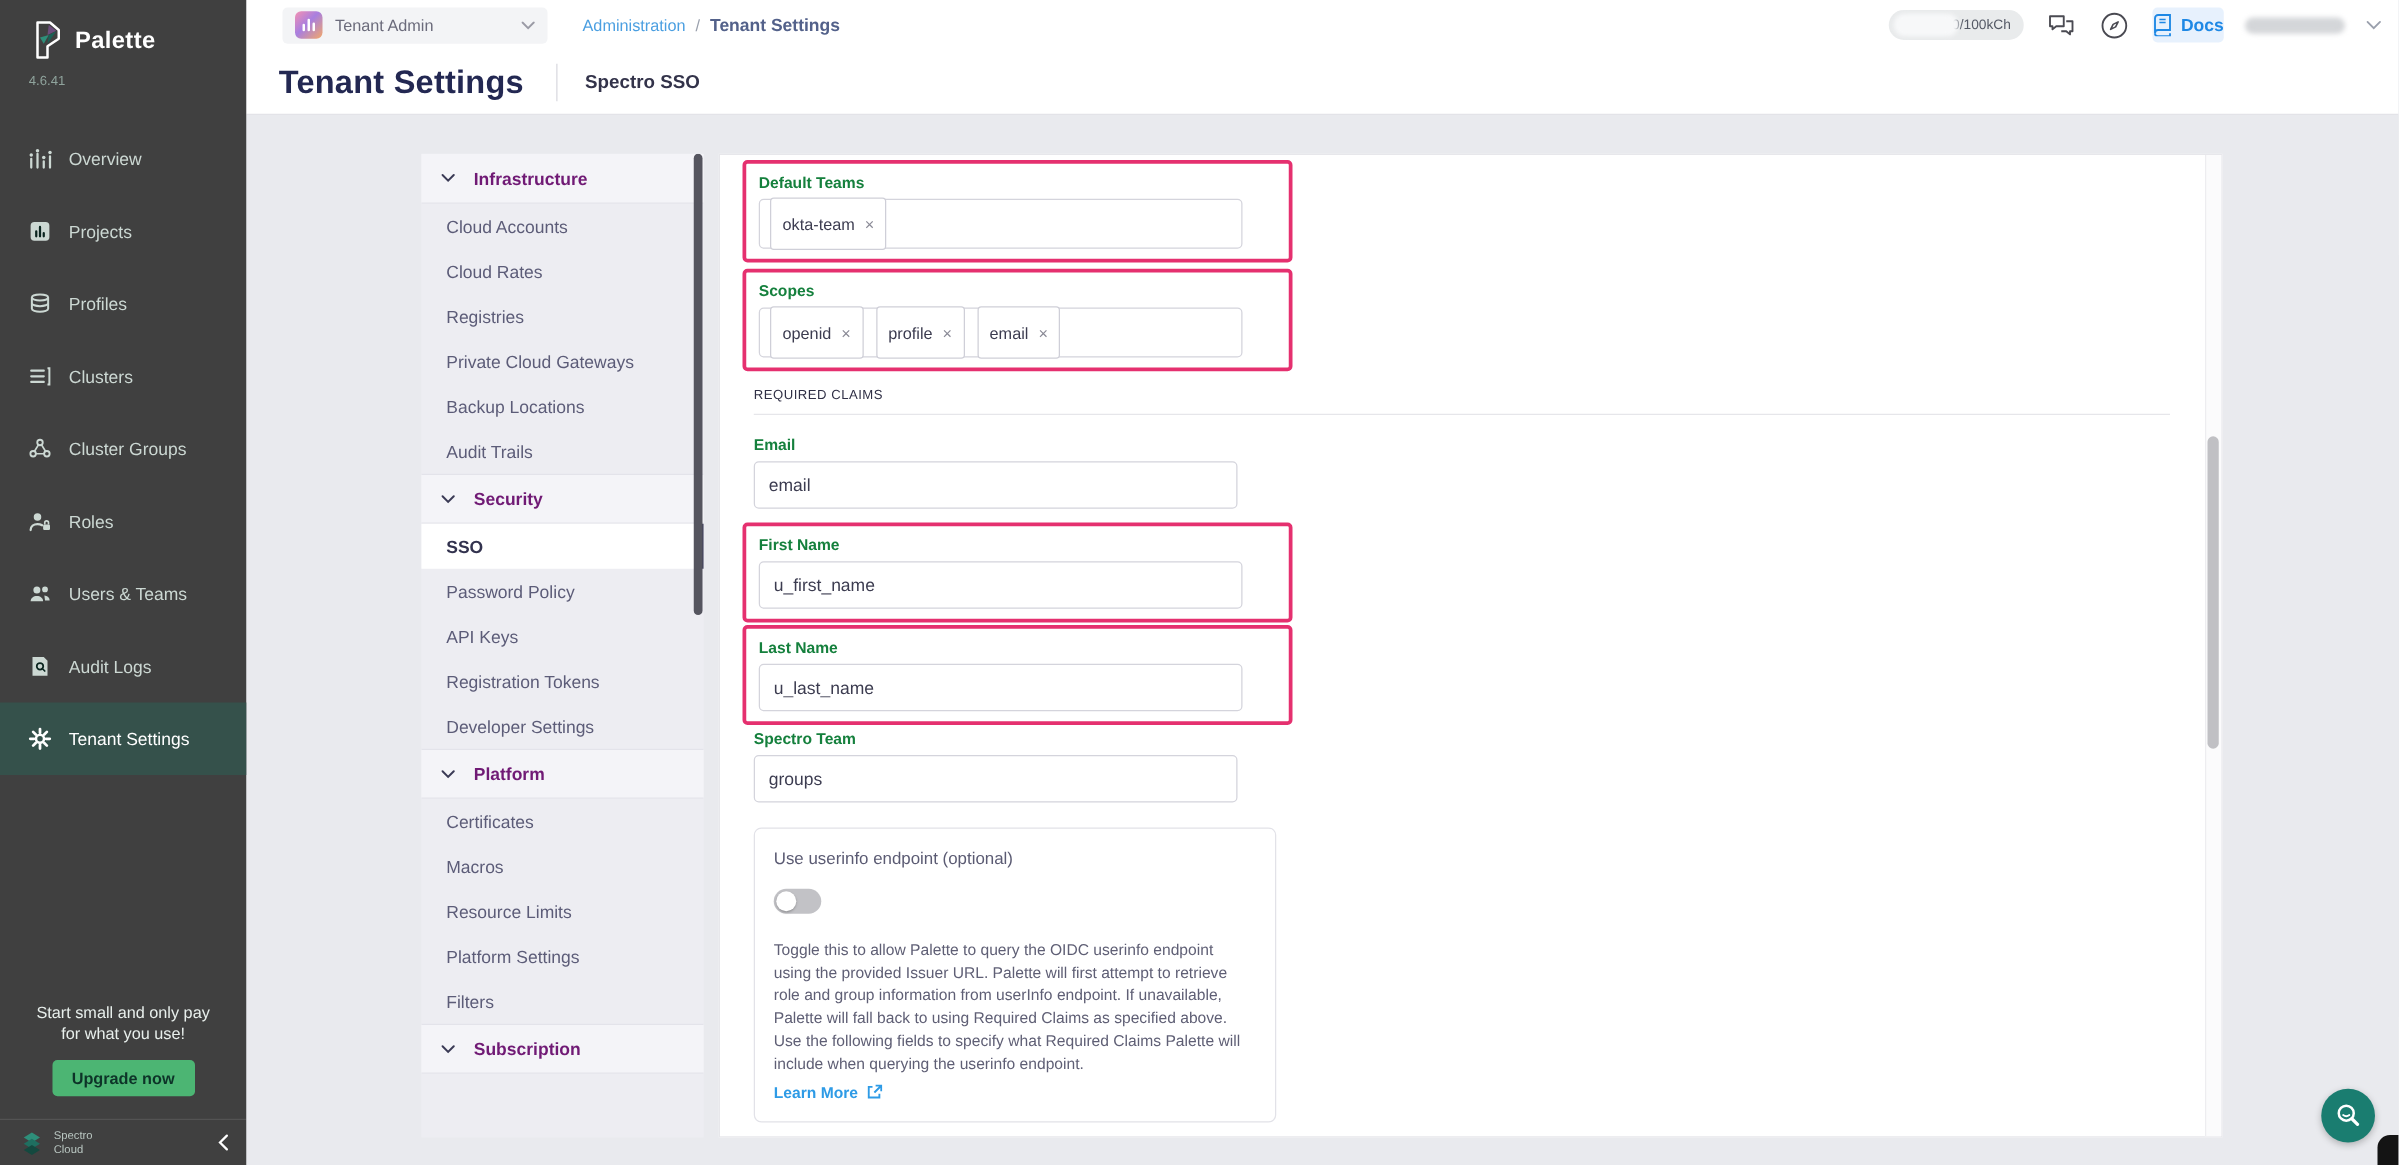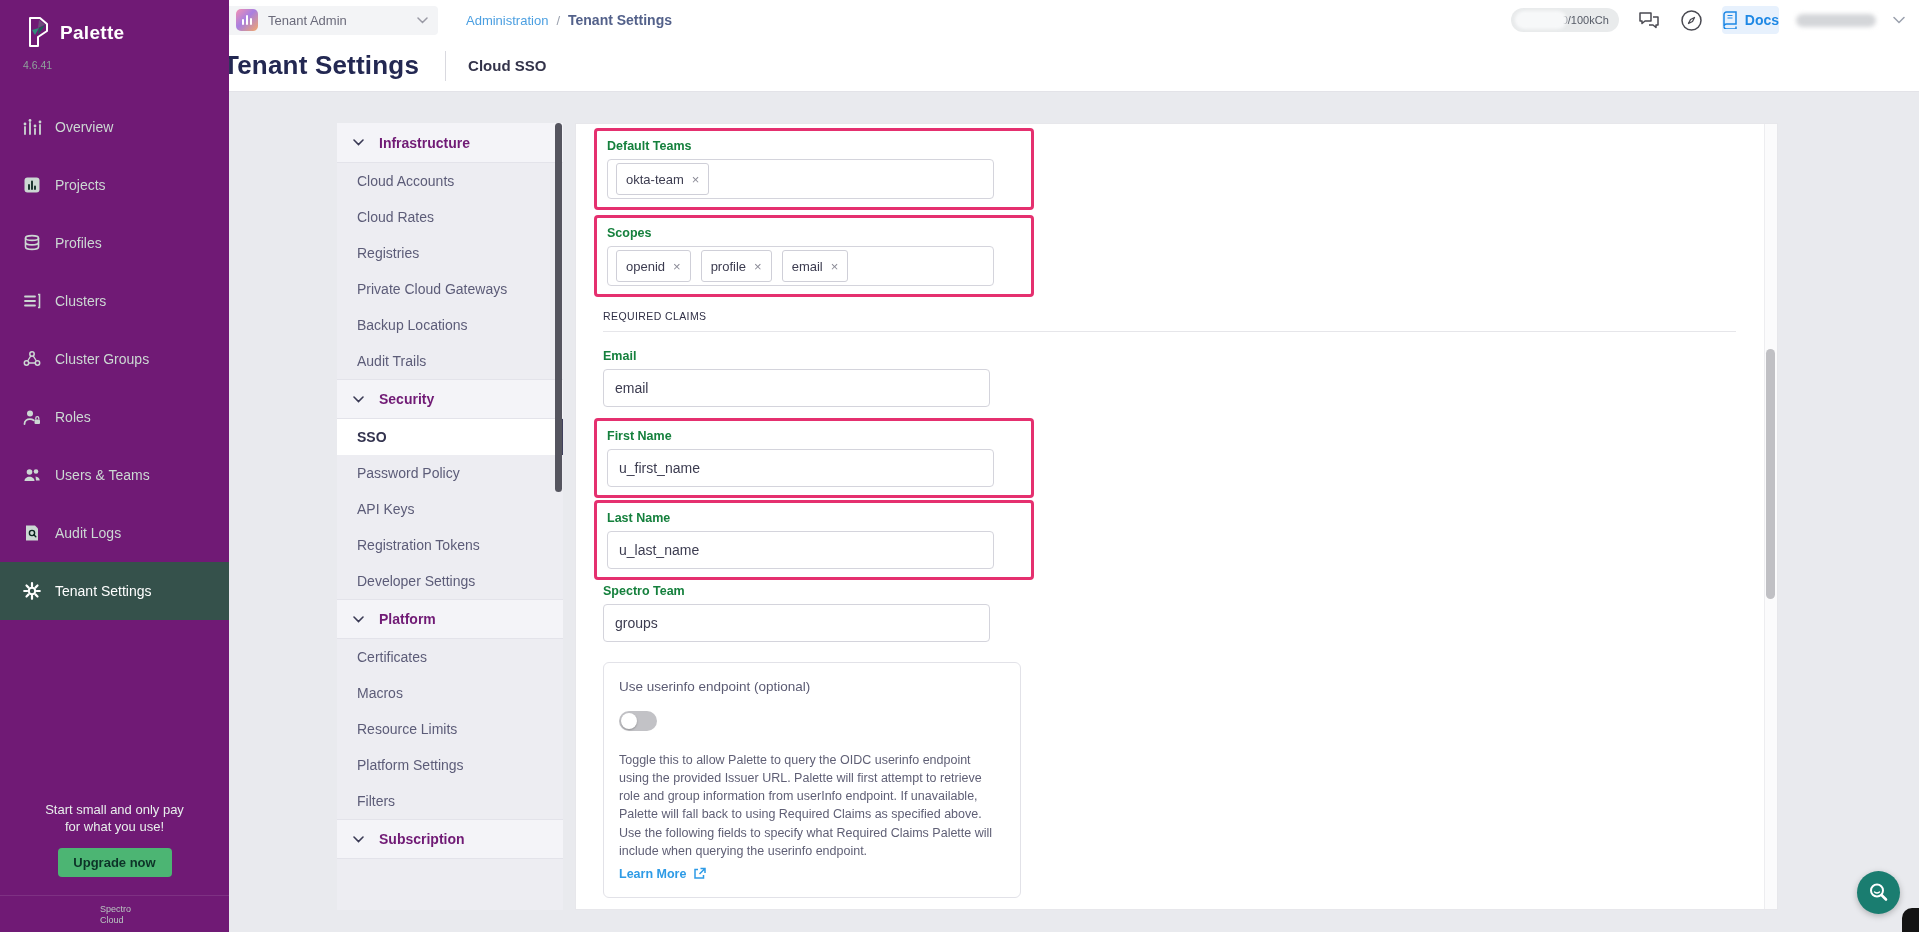--- a/index.html
+++ b/index.html
@@ -23,31 +23,31 @@
   .tbicon{width:26px;height:26px;display:flex;align-items:center;justify-content:center;cursor:pointer;}
   .docs-btn{display:flex;align-items:center;gap:7px;background:#e7f1fd;border-radius:4px;height:28px;padding:0 0;cursor:pointer;}
   .docs-label{color:#1e88e5;font-weight:bold;font-size:14px;}
   .user-blur{width:80px;height:13px;border-radius:7px;background:#d4d6d9;filter:blur(2px);}
   .pagebar{position:absolute;left:0;top:40px;right:0;height:51px;display:flex;align-items:center;}
   .page-title{margin-left:26px;font-size:26px;font-weight:bold;color:#232852;letter-spacing:.2px;}
   .vsep{width:1px;height:30px;background:#d9d9df;margin:0 22px 0 26px;}
   .page-tab{font-size:15px;font-weight:bold;color:#33334a;cursor:pointer;}
 
   
-  .sidebar{position:absolute;left:0;top:0;width:229px;height:932px;background:#701a75;z-index:5;}
+  .sidebar{position:absolute;left:0;top:0;width:197px;height:932px;background:#404040;z-index:5;}
   .logo-row{display:flex;align-items:center;gap:9px;padding:16px 0 0 24px;}
   .logo-text{color:#fff;font-size:19px;font-weight:bold;letter-spacing:.3px;}
   .version{padding:10px 0 0 23px;font-size:10.5px;color:#8fa39c;}
   .nav{position:absolute;top:98px;left:0;right:0;}
   .nav-item{height:58px;display:flex;align-items:center;gap:13px;padding-left:22px;cursor:pointer;color:#ccd8d3;font-size:14px;}
   .nav-item.active{background:#35514b;color:#fff;}
   .promo{position:absolute;left:0;right:0;bottom:37px;padding:14px 10px 18px;text-align:center;}
   .promo-text{color:#e8efec;font-size:13px;line-height:1.35;}
   .promo-btn{margin:12px auto 0;width:114px;height:29px;background:#4cb573;border-radius:4px;border:none;color:#0d3328;font-weight:bold;font-size:13px;font-family:"Liberation Sans",sans-serif;cursor:pointer;display:block;}
-  .brand-row{position:absolute;left:0;right:0;bottom:0;height:37px;border-top:1px solid rgba(255,255,255,.10);display:flex;align-items:center;padding:0 14px 0 16px;gap:8px;flex-direction:column;}
+  .brand-row{position:absolute;left:0;right:0;bottom:0;height:37px;border-top:1px solid rgba(255,255,255,.10);display:flex;align-items:center;padding:0 14px 0 16px;gap:8px;}
   .brand-name{flex:1;color:#b9c6c1;font-size:9px;line-height:1.25;}
   .collapse{cursor:pointer;display:flex;align-items:center;}
 
   
   .snav{position:absolute;left:337px;top:123px;width:226px;height:787px;background:#ededf2;overflow:hidden;}
   .sgroup-h{height:40px;display:flex;align-items:center;gap:15px;padding-left:16px;background:#f4f4f8;border-top:1px solid #e3e3ea;border-bottom:1px solid #e3e3ea;cursor:pointer;}
   .sgroup-h:first-child{border-top:none;}
   .sgroup-label{font-size:14px;font-weight:bold;color:#701a75;}
   .sitem{height:36px;display:flex;align-items:center;padding-left:20px;font-size:14px;color:#5c5c78;cursor:pointer;}
   .sitem.sel{background:#fff;color:#32324e;font-weight:bold;position:relative;}
@@ -55,21 +55,21 @@
   .snav-scroll{position:absolute;right:1px;top:0;width:7px;height:369px;background:#55555f;border-radius:4px;}
 
   
   .panel{position:absolute;left:575px;top:123px;width:1203px;height:787px;background:#fff;border:1px solid #e7e7eb;}
   .panel-scroll-track{position:absolute;right:0;top:0;width:13px;height:100%;background:#fbfbfc;border-left:1px solid #ededf0;}
   .panel-scroll-thumb{position:absolute;right:2px;top:225px;width:9px;height:250px;background:#c0c0c4;border-radius:5px;}
   .content{position:relative;padding:4px 0 0 27px;width:1160px;height:781px;overflow:hidden;}
   .flabel{font-size:12.5px;font-weight:bold;color:#15803d;margin-bottom:6px;}
   .txt{width:387px;height:38px;border:1px solid #d4d4dc;border-radius:4px;padding:0 11px;font-size:14px;color:#3c3c50;font-family:"Liberation Sans",sans-serif;background:#fff;}
   .tagbox{width:387px;height:40px;border:1px solid #d4d4dc;border-radius:4px;padding:0 8px;display:flex;align-items:center;gap:10px;background:#fff;}
-  .chip{display:flex;align-items:center;gap:8px;border:1px solid #cfcfd8;border-radius:3px;height:32px;padding:0 9px;font-size:13px;color:#3c3c50;background:#fff;justify-content:space-between;}
+  .chip{display:flex;align-items:center;gap:8px;border:1px solid #cfcfd8;border-radius:3px;height:42px;padding:0 9px;font-size:13px;color:#3c3c50;background:#fff;justify-content:space-between;}
   .chip .x{color:#8a8a96;font-size:13px;cursor:pointer;}
   .hl{border:3px solid #e5306f;border-radius:4px;padding:8px 10px;width:440px;margin-left:-9px;}
   .mb5{margin-bottom:5px;}
   .sechead{margin-top:13px;font-size:10.5px;font-weight:normal;color:#2f2f45;letter-spacing:.4px;}
   .hr{margin-top:9px;width:1133px;height:1px;background:#e6e6ea;}
   .field{margin-top:17px;}
   .uipanel{margin-top:20px;width:418px;border:1px solid #e2e2e8;border-radius:6px;background:#fff;padding:16px 15px 16px;}
   .uipanel-title{font-size:13.5px;color:#5b5b73;}
   .toggle{margin:17px 0 20px;width:38px;height:20px;border-radius:10px;background:#c2c2c6;position:relative;cursor:pointer;}
   .knob{position:absolute;left:2px;top:2px;width:16px;height:16px;border-radius:50%;background:#fff;box-shadow:0 1px 2px rgba(0,0,0,.25);}
@@ -132,21 +132,21 @@
         </div>
         <span class="user-blur"></span>
         <svg width="12" height="8" viewBox="0 0 12 8">
             <path d="M1 1.5L6 6.5 11 1.5" stroke="#9aa0ad" stroke-width="1.5" fill="none" stroke-linecap="round"></path>
           </svg>
       </div>
     </div>
     <div class="pagebar">
       <span class="page-title">Tenant Settings</span>
       <span class="vsep"></span>
-      <span class="page-tab">Cloud SSO</span>
+      <span class="page-tab">Spectro SSO</span>
     </div>
   </div>
 
   <div class="sidebar">
     <div class="logo-row">
       <svg width="27" height="33" viewBox="0 0 27 33">
         <path d="M6 2h10l7 6v7l-9 6v9H6z" fill="none" stroke="#fff" stroke-width="2" stroke-linejoin="round"></path>
         <polygon points="15,4 21,8.5 14,12" fill="#6d4d7d"></polygon>
         <polygon points="8,14 15,12 11,19" fill="#2e8f7a"></polygon>
         <polygon points="15,12 21,9 14,19" fill="#1a6155"></polygon>

